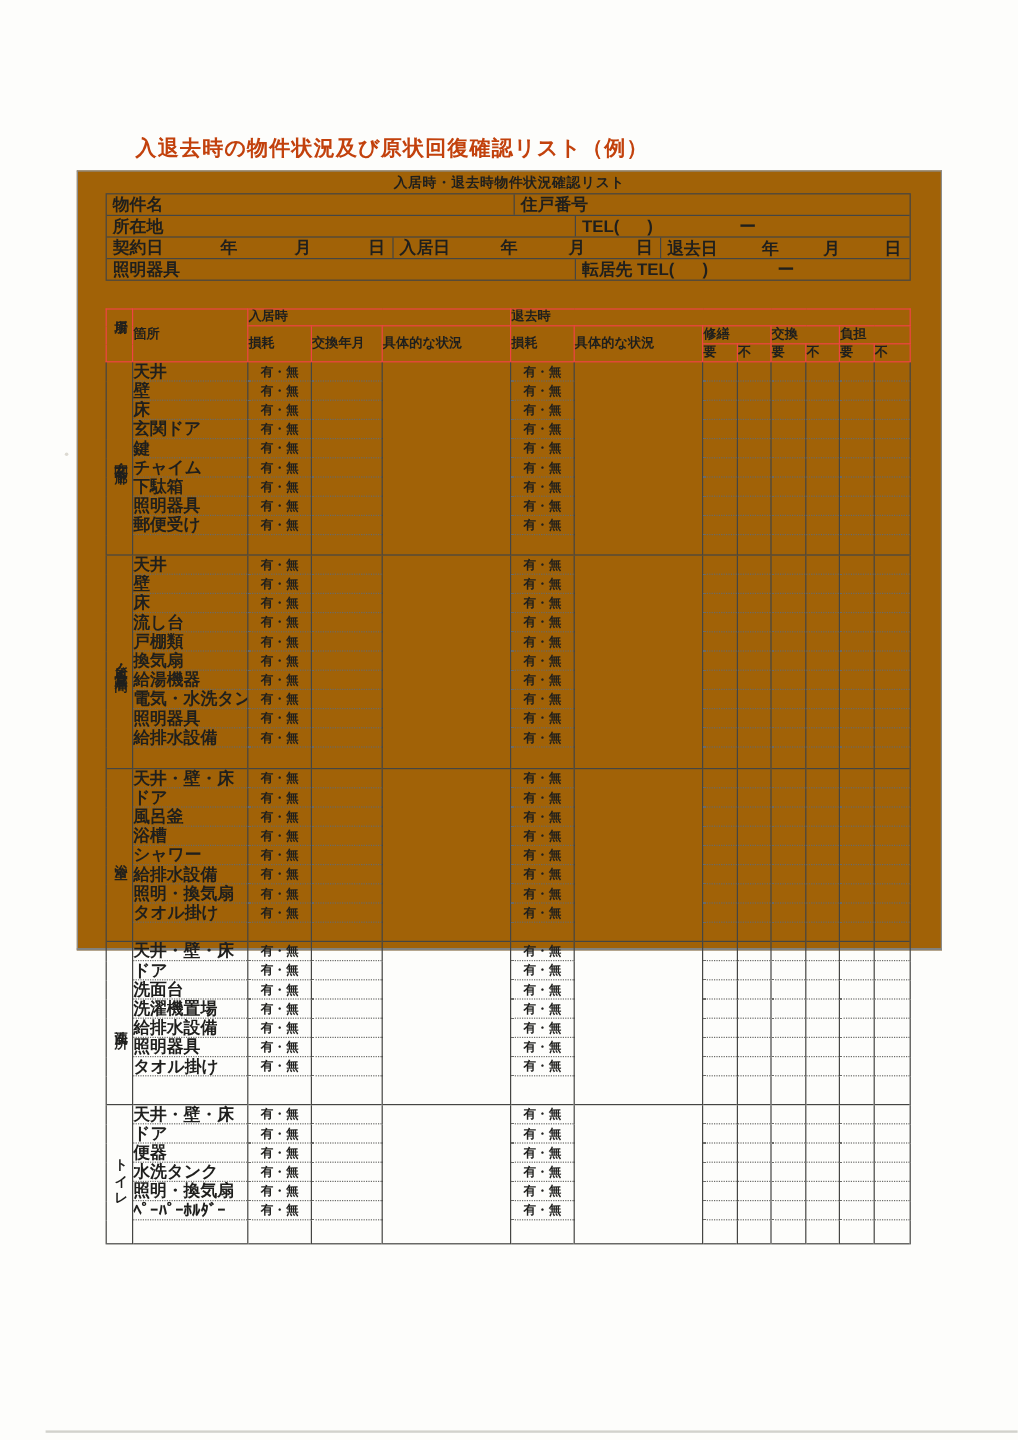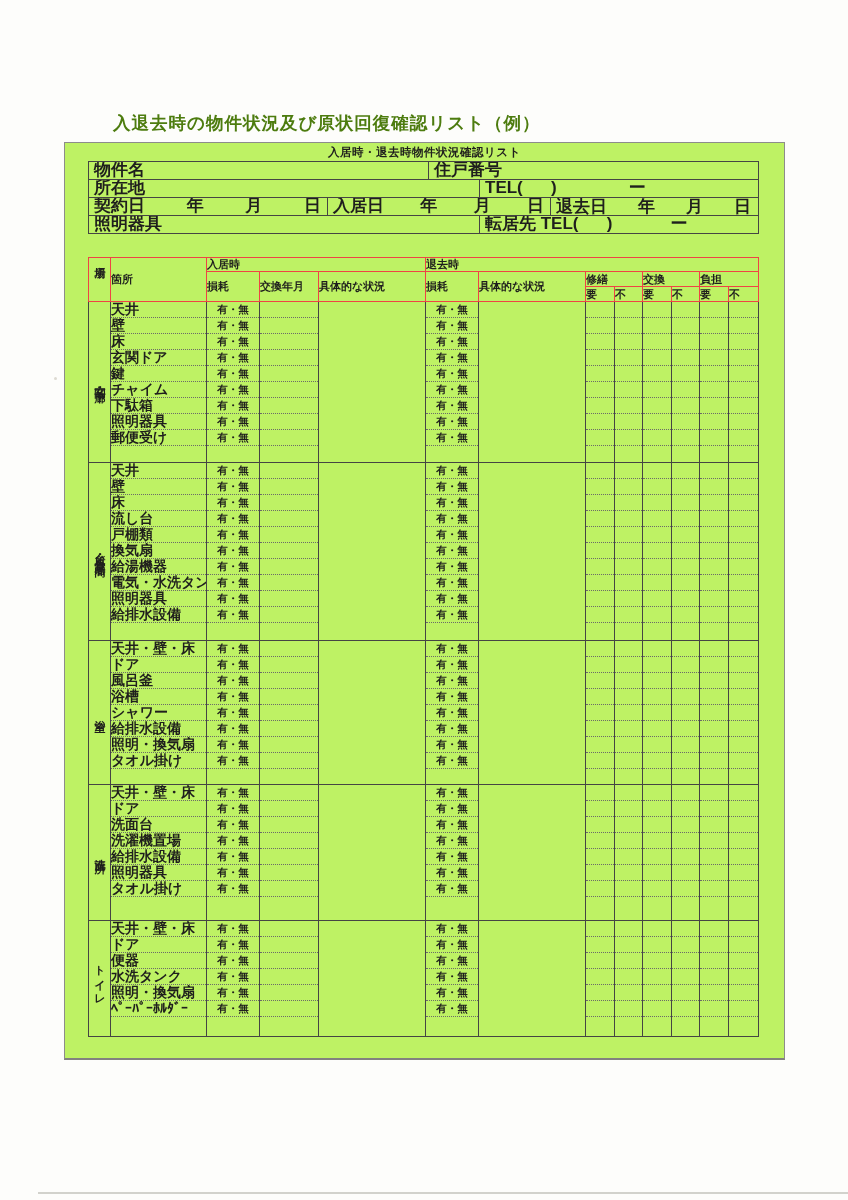--- a/index.html
+++ b/index.html
@@ -4,40 +4,40 @@
 <style>
   html,body{margin:0;padding:0;}
   body{
     width:848px;height:1200px;position:relative;overflow:hidden;
     background:#fdfdfb;color:#1f1f1d;
     font-family:"Liberation Sans","DejaVu Sans",sans-serif;
     -webkit-font-smoothing:antialiased;
   }
   .title{
     position:absolute;left:113px;top:111px;
-    font-size:17.5px;font-weight:700;letter-spacing:1px;color:#4d7c0f;
+    font-size:17.5px;font-weight:700;letter-spacing:1px;color:#c2410c;
   }
   .outer-box{
-    position:absolute;left:64px;top:142px;width:721px;height:918px;
+    position:absolute;left:64px;top:142px;width:721px;height:650px;
     border:1.5px solid #8d8d8b;border-bottom-width:2.5px;border-bottom-color:#82827f;
-    box-sizing:border-box;background:#bef264;
+    box-sizing:border-box;background:#a16207;
   }
   .subtitle{
     text-align:center;font-size:11.5px;font-weight:600;margin-top:2px;letter-spacing:0.5px;
   }
   
   .info{
     position:absolute;left:23px;top:18px;width:671px;
     border:1.3px solid #454543;box-sizing:border-box;background:transparent;
   }
   .irow{display:flex;height:17px;line-height:16px;border-top:1px solid #454543;}
   .irow:first-child{border-top:none;}
   .icell{
     box-sizing:border-box;border-left:1px solid #454543;
-    font-size:17px;font-weight:600;padding:0 0 0 5px;overflow:hidden;white-space:pre;
+    font-size:14px;font-weight:600;padding:0 0 0 5px;overflow:hidden;white-space:pre;
   }
   .icell:first-child{border-left:none;}
   .w339{flex:0 0 339px;} .w331{flex:0 0 329px;}
   .w390{flex:0 0 390px;} .w280{flex:0 0 278px;}
   .w238{flex:0 0 238px;text-align:right;} .w223{flex:0 0 223px;} .w209{flex:0 0 207px;align-items:flex-end;}
   .datecell{display:flex;justify-content:space-between;padding-right:6px;}
   .telcell .dash{margin-left:72px;}
   .telcell2 .dash{margin-left:58px;}
   
   table.main{

